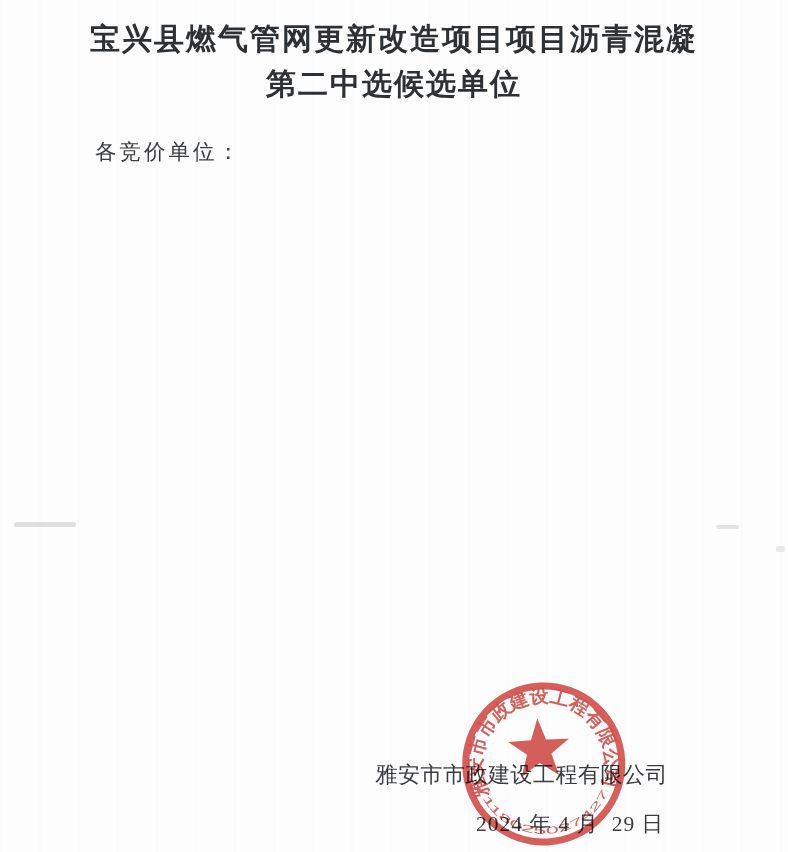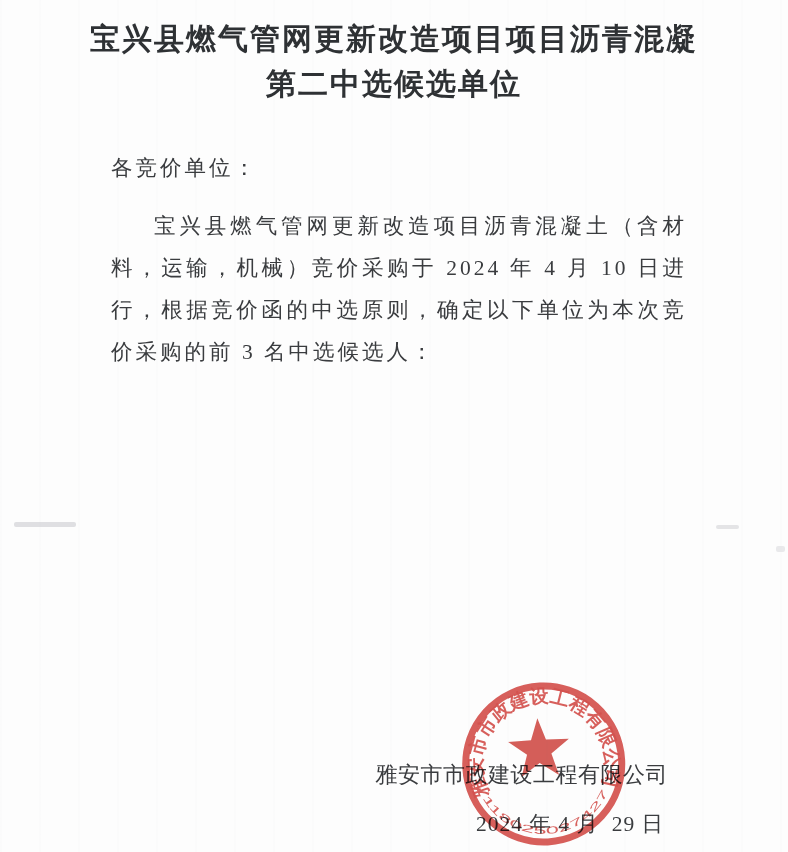--- a/index.html
+++ b/index.html
@@ -26,21 +26,21 @@
   .title .tline{display:block;}
   .doc-body{
     position:absolute;
     left:95px;top:131px;width:608px;
     font-size:21.5px;
     line-height:42px;
     letter-spacing:3px;
     text-align:justify;
     color:#3a3c3f;
   }
-  .doc-body p{margin:16px;}
+  .doc-body p{margin:0;}
   .doc-body p.para{text-indent:2em;}
   .sig-company{
     position:absolute;
     left:0;right:120px;top:760px;
     text-align:right;
     font-size:22px;
     letter-spacing:0.5px;
     color:#3a3c3f;
   }
   .sig-date{
@@ -68,21 +68,20 @@
 
 <div class="page">
 
   <h1 class="title">
     <span class="tline">宝兴县燃气管网更新改造项目项目沥青混凝</span>
     <span class="tline">第二中选候选单位</span>
   </h1>
 
   <div class="doc-body">
     <p class="salutation">各竞价单位：</p>
-    <p class="para">宝兴县燃气管网更新改造项目沥青混凝土（含材料，运输，机械）竞价采购于 2024 年 4 月 10 日进行，根据竞价函的中选原则，确定以下单位为本次竞价采购的前 3 名中选候选人：</p>
   </div>
 
   <div class="sig-company">雅安市市政建设工程有限公司</div>
   <div class="sig-date">2024 年 4 月  29 日</div>
 
   <svg class="seal" width="180" height="180" viewBox="0 0 180 180" aria-hidden="true">
     <defs>
       <path id="sealArcTop" d="M 35,114 A 62,62 0 1 1 145,114" fill="none"></path>
       <path id="sealArcBottom" d="M 25.4,112 A 70,70 0 0 0 154.6,112" fill="none"></path>
     </defs>

